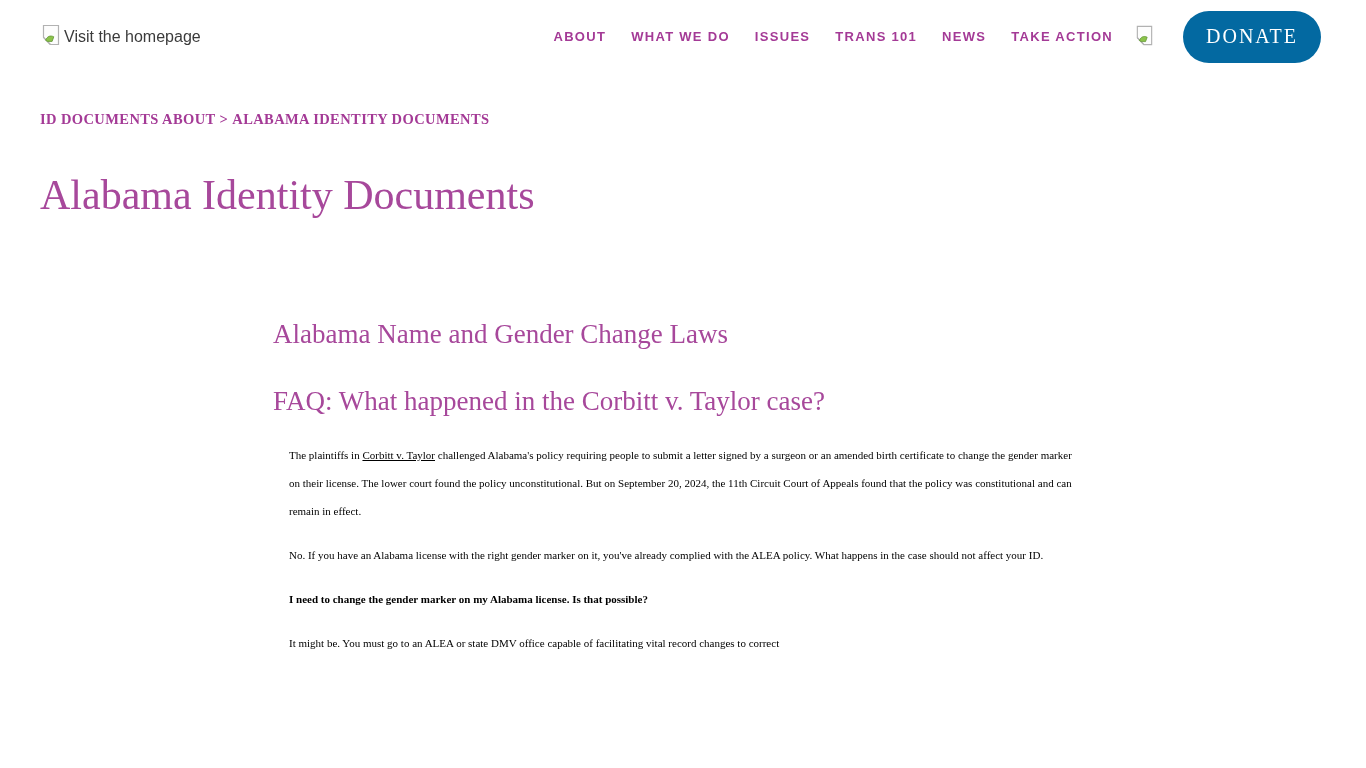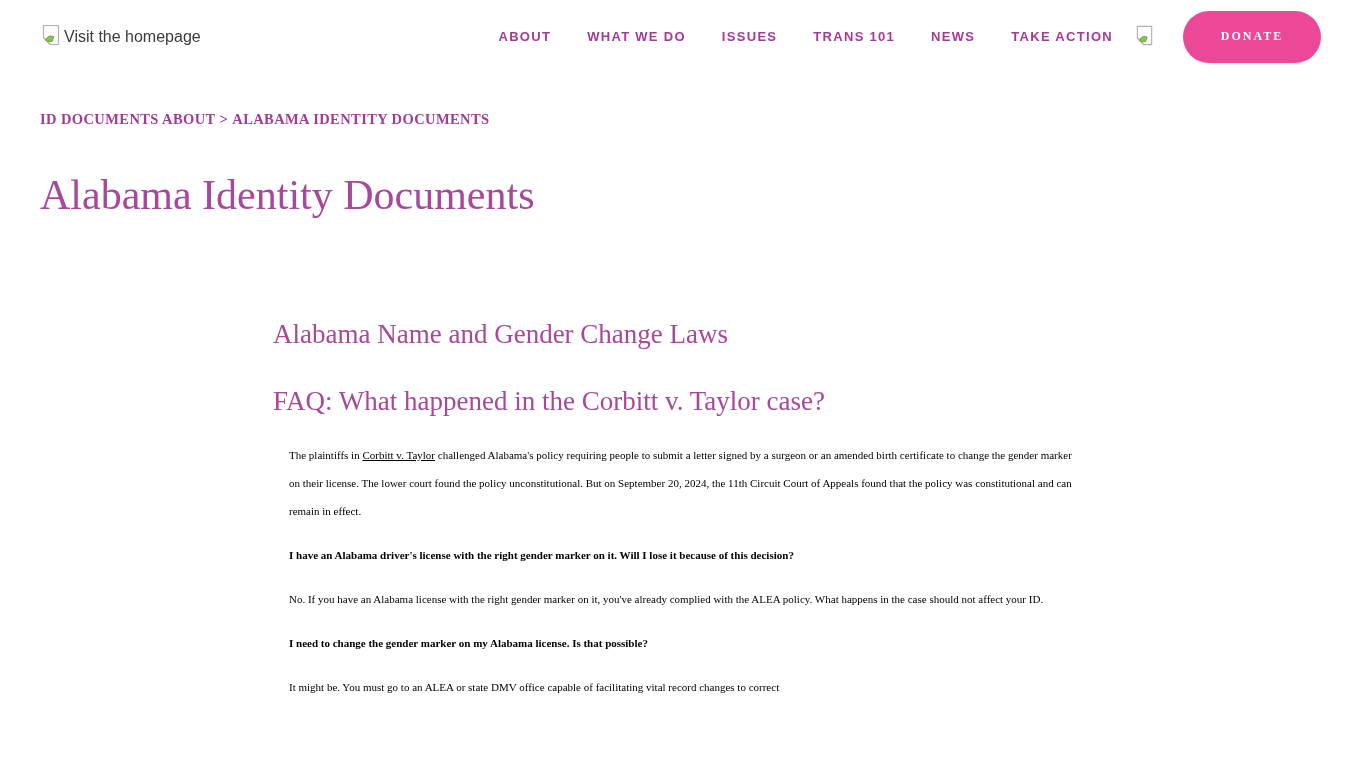--- a/index.html
+++ b/index.html
@@ -24,21 +24,21 @@
     color: #3b3b3b;
     font-family: "Liberation Sans", sans-serif;
     font-size: 16px;
     cursor: pointer;
   }
   .logo-link .broken-img { margin-right: 2px; }
   .nav {
     margin-left: auto;
     display: flex;
     align-items: center;
-    gap: 36px;
+    gap: 25px;
   }
   .nav a {
     font-family: "Liberation Sans", sans-serif;
     font-size: 13px;
     font-weight: bold;
     letter-spacing: 1.3px;
     color: #a43a96;
     text-decoration: none;
     cursor: pointer;
     white-space: nowrap;
@@ -49,26 +49,26 @@
     border: none;
     cursor: pointer;
     display: flex;
     align-items: center;
   }
   .donate-btn {
     margin-left: 28px;
     width: 138px;
     height: 52px;
     border-radius: 26px;
-    background: #ec4899;
+    background: #0369a1;
     color: #ffffff;
     border: none;
     font-family: "Liberation Serif", serif;
-    font-size: 12px;
-    font-weight: bold;
+    font-size: 20px;
+    font-weight: normal;
     letter-spacing: 2px;
     display: flex;
     align-items: center;
     justify-content: center;
     cursor: pointer;
   }
 
   
   .breadcrumb {
     margin: 39px 0 0 40px;
@@ -169,18 +169,17 @@
 </div>
 
 <h1 class="page-title">Alabama Identity Documents</h1>
 
 <main class="content">
   <h2>Alabama Name and Gender Change Laws</h2>
   <h3>FAQ: What happened in the Corbitt v. Taylor case?</h3>
 
   <p><span>The plaintiffs in </span><a class="inline-link">Corbitt v. Taylor</a><span> challenged Alabama's policy requiring people to submit a letter signed by a surgeon or an amended birth certificate to change the gender marker on their license. The lower court found the policy unconstitutional. But on September 20, 2024, the 11th Circuit Court of Appeals found that the policy was constitutional and can remain in effect.</span></p>
 
-  <p class="q">I have an Alabama driver's license with the right gender marker on it. Will I lose it because of this decision?</p>
   <p>No. If you have an Alabama license with the right gender marker on it, you've already complied with the ALEA policy. What happens in the case should not affect your ID.</p>
 
   <p class="q">I need to change the gender marker on my Alabama license. Is that possible?</p>
   <p>It might be. You must go to an ALEA or state DMV office capable of facilitating vital record changes to correct</p>
 </main>
 
 </body></html>

